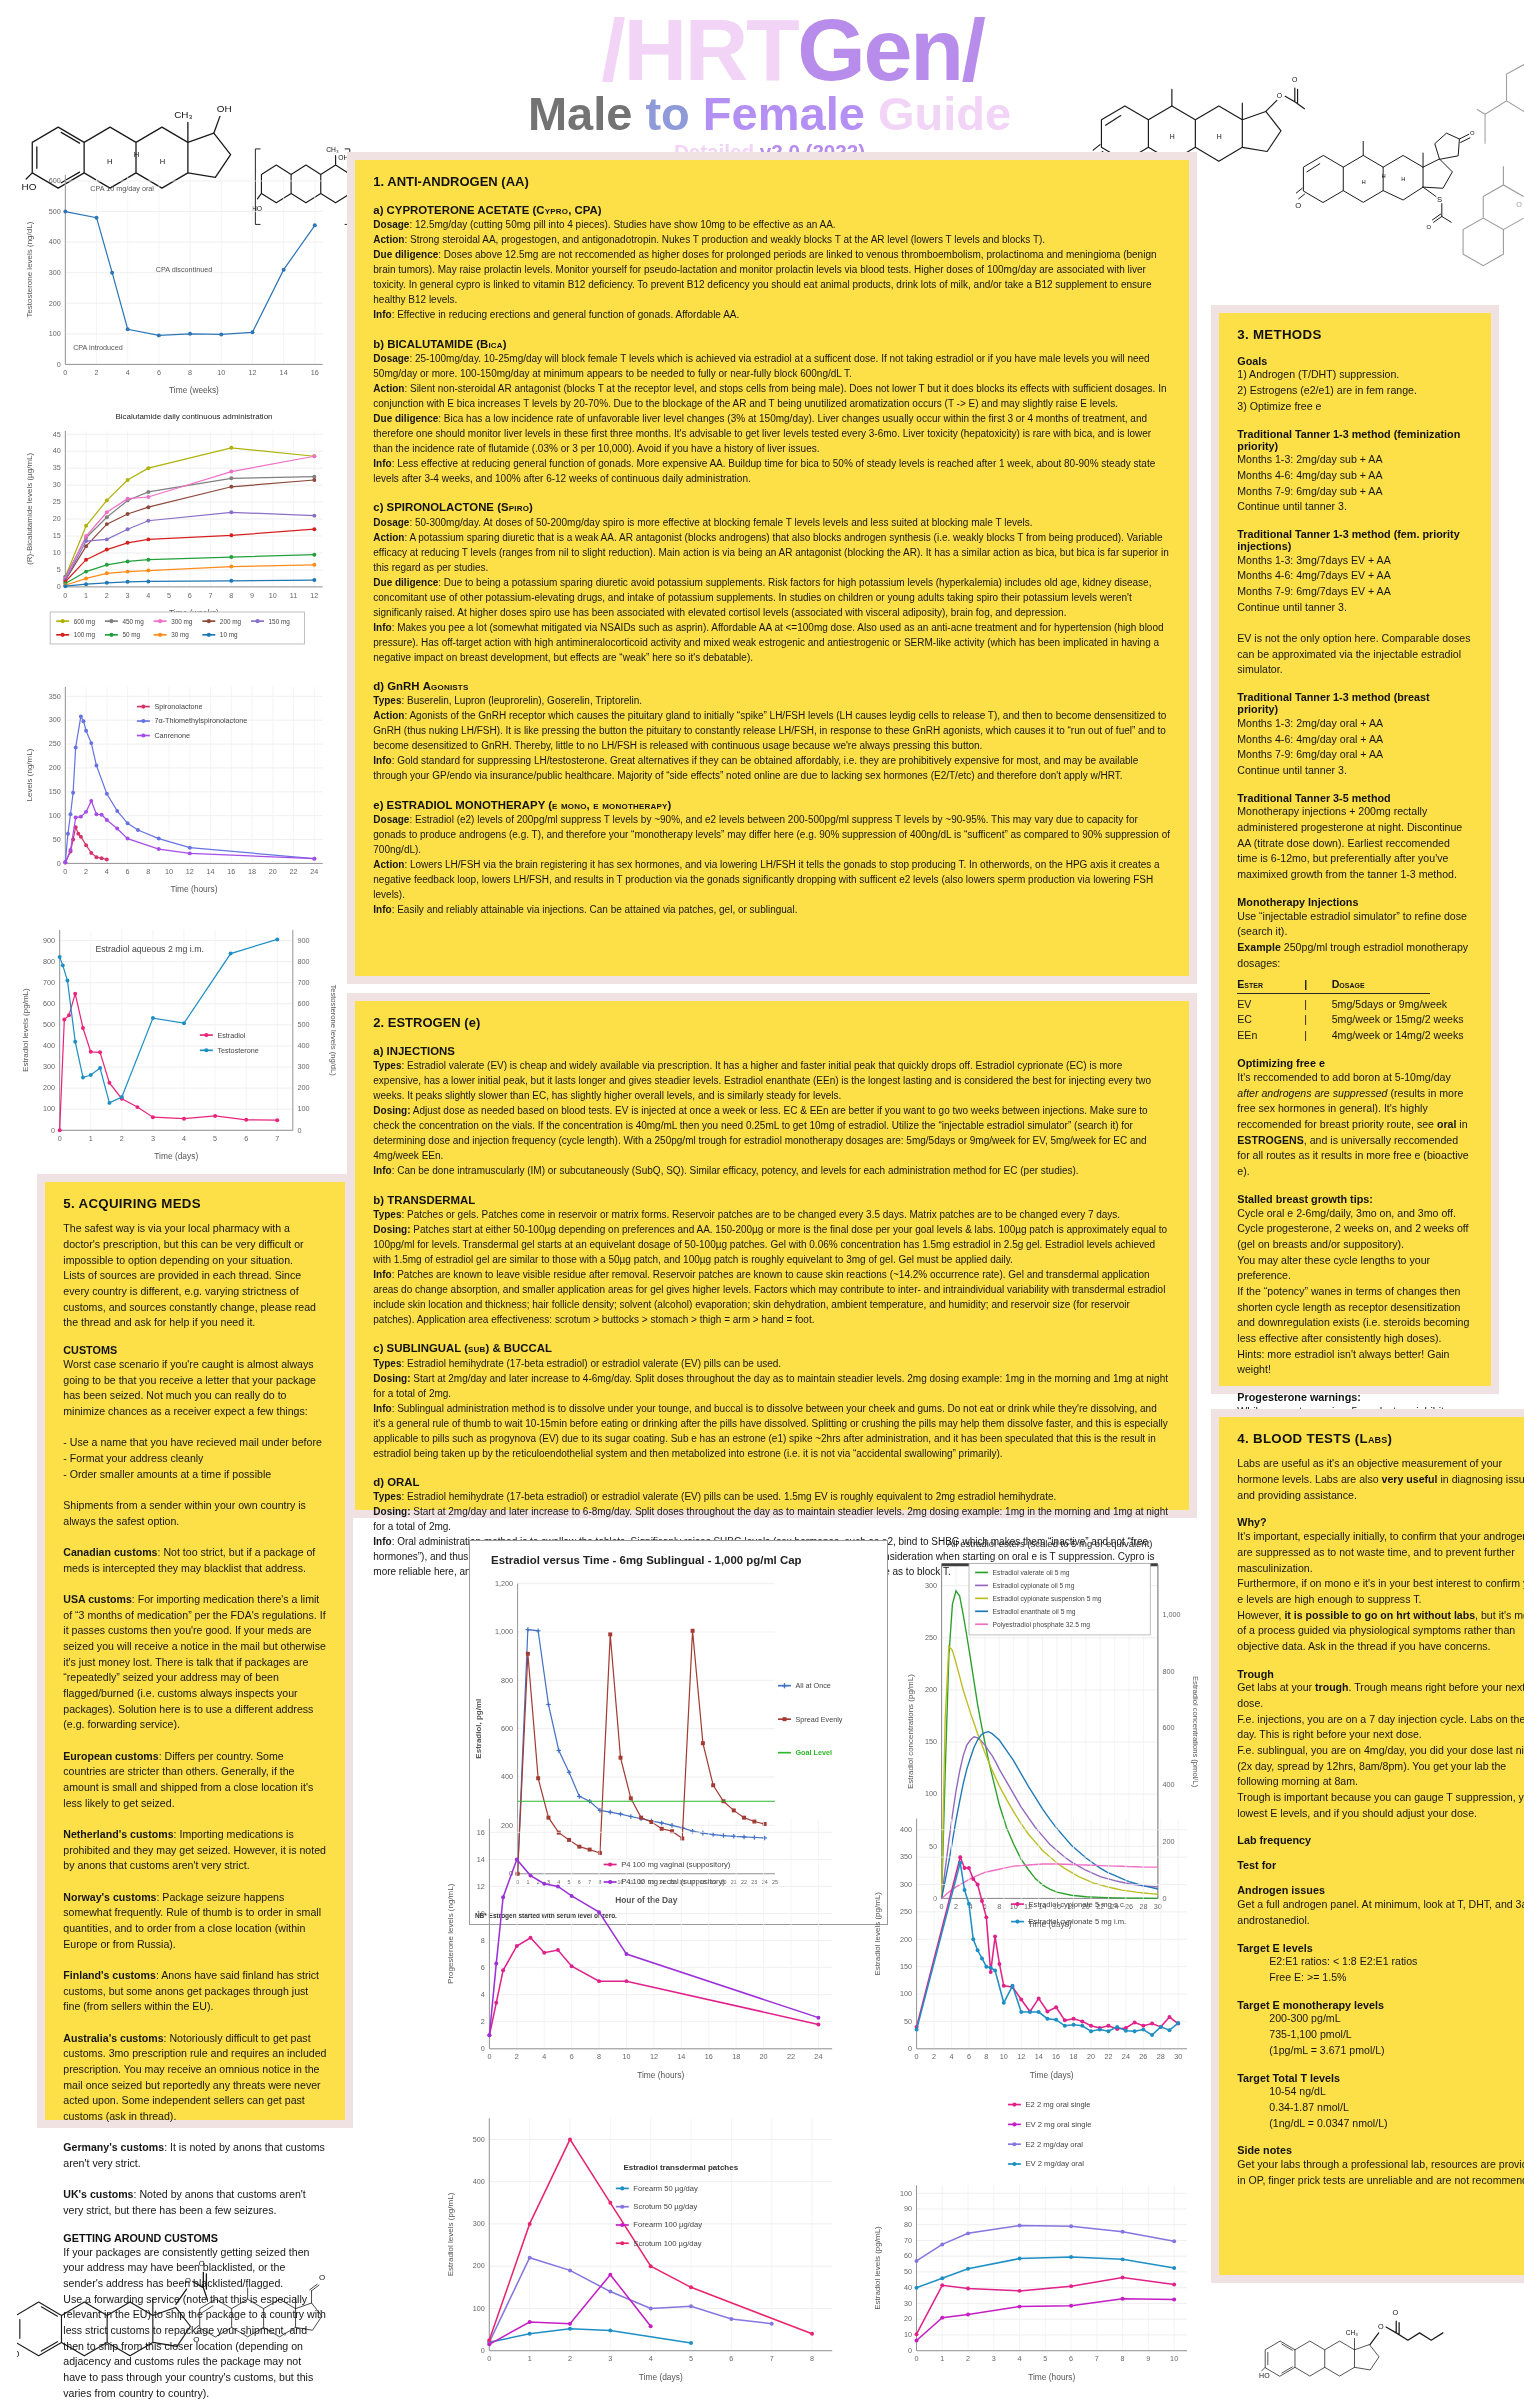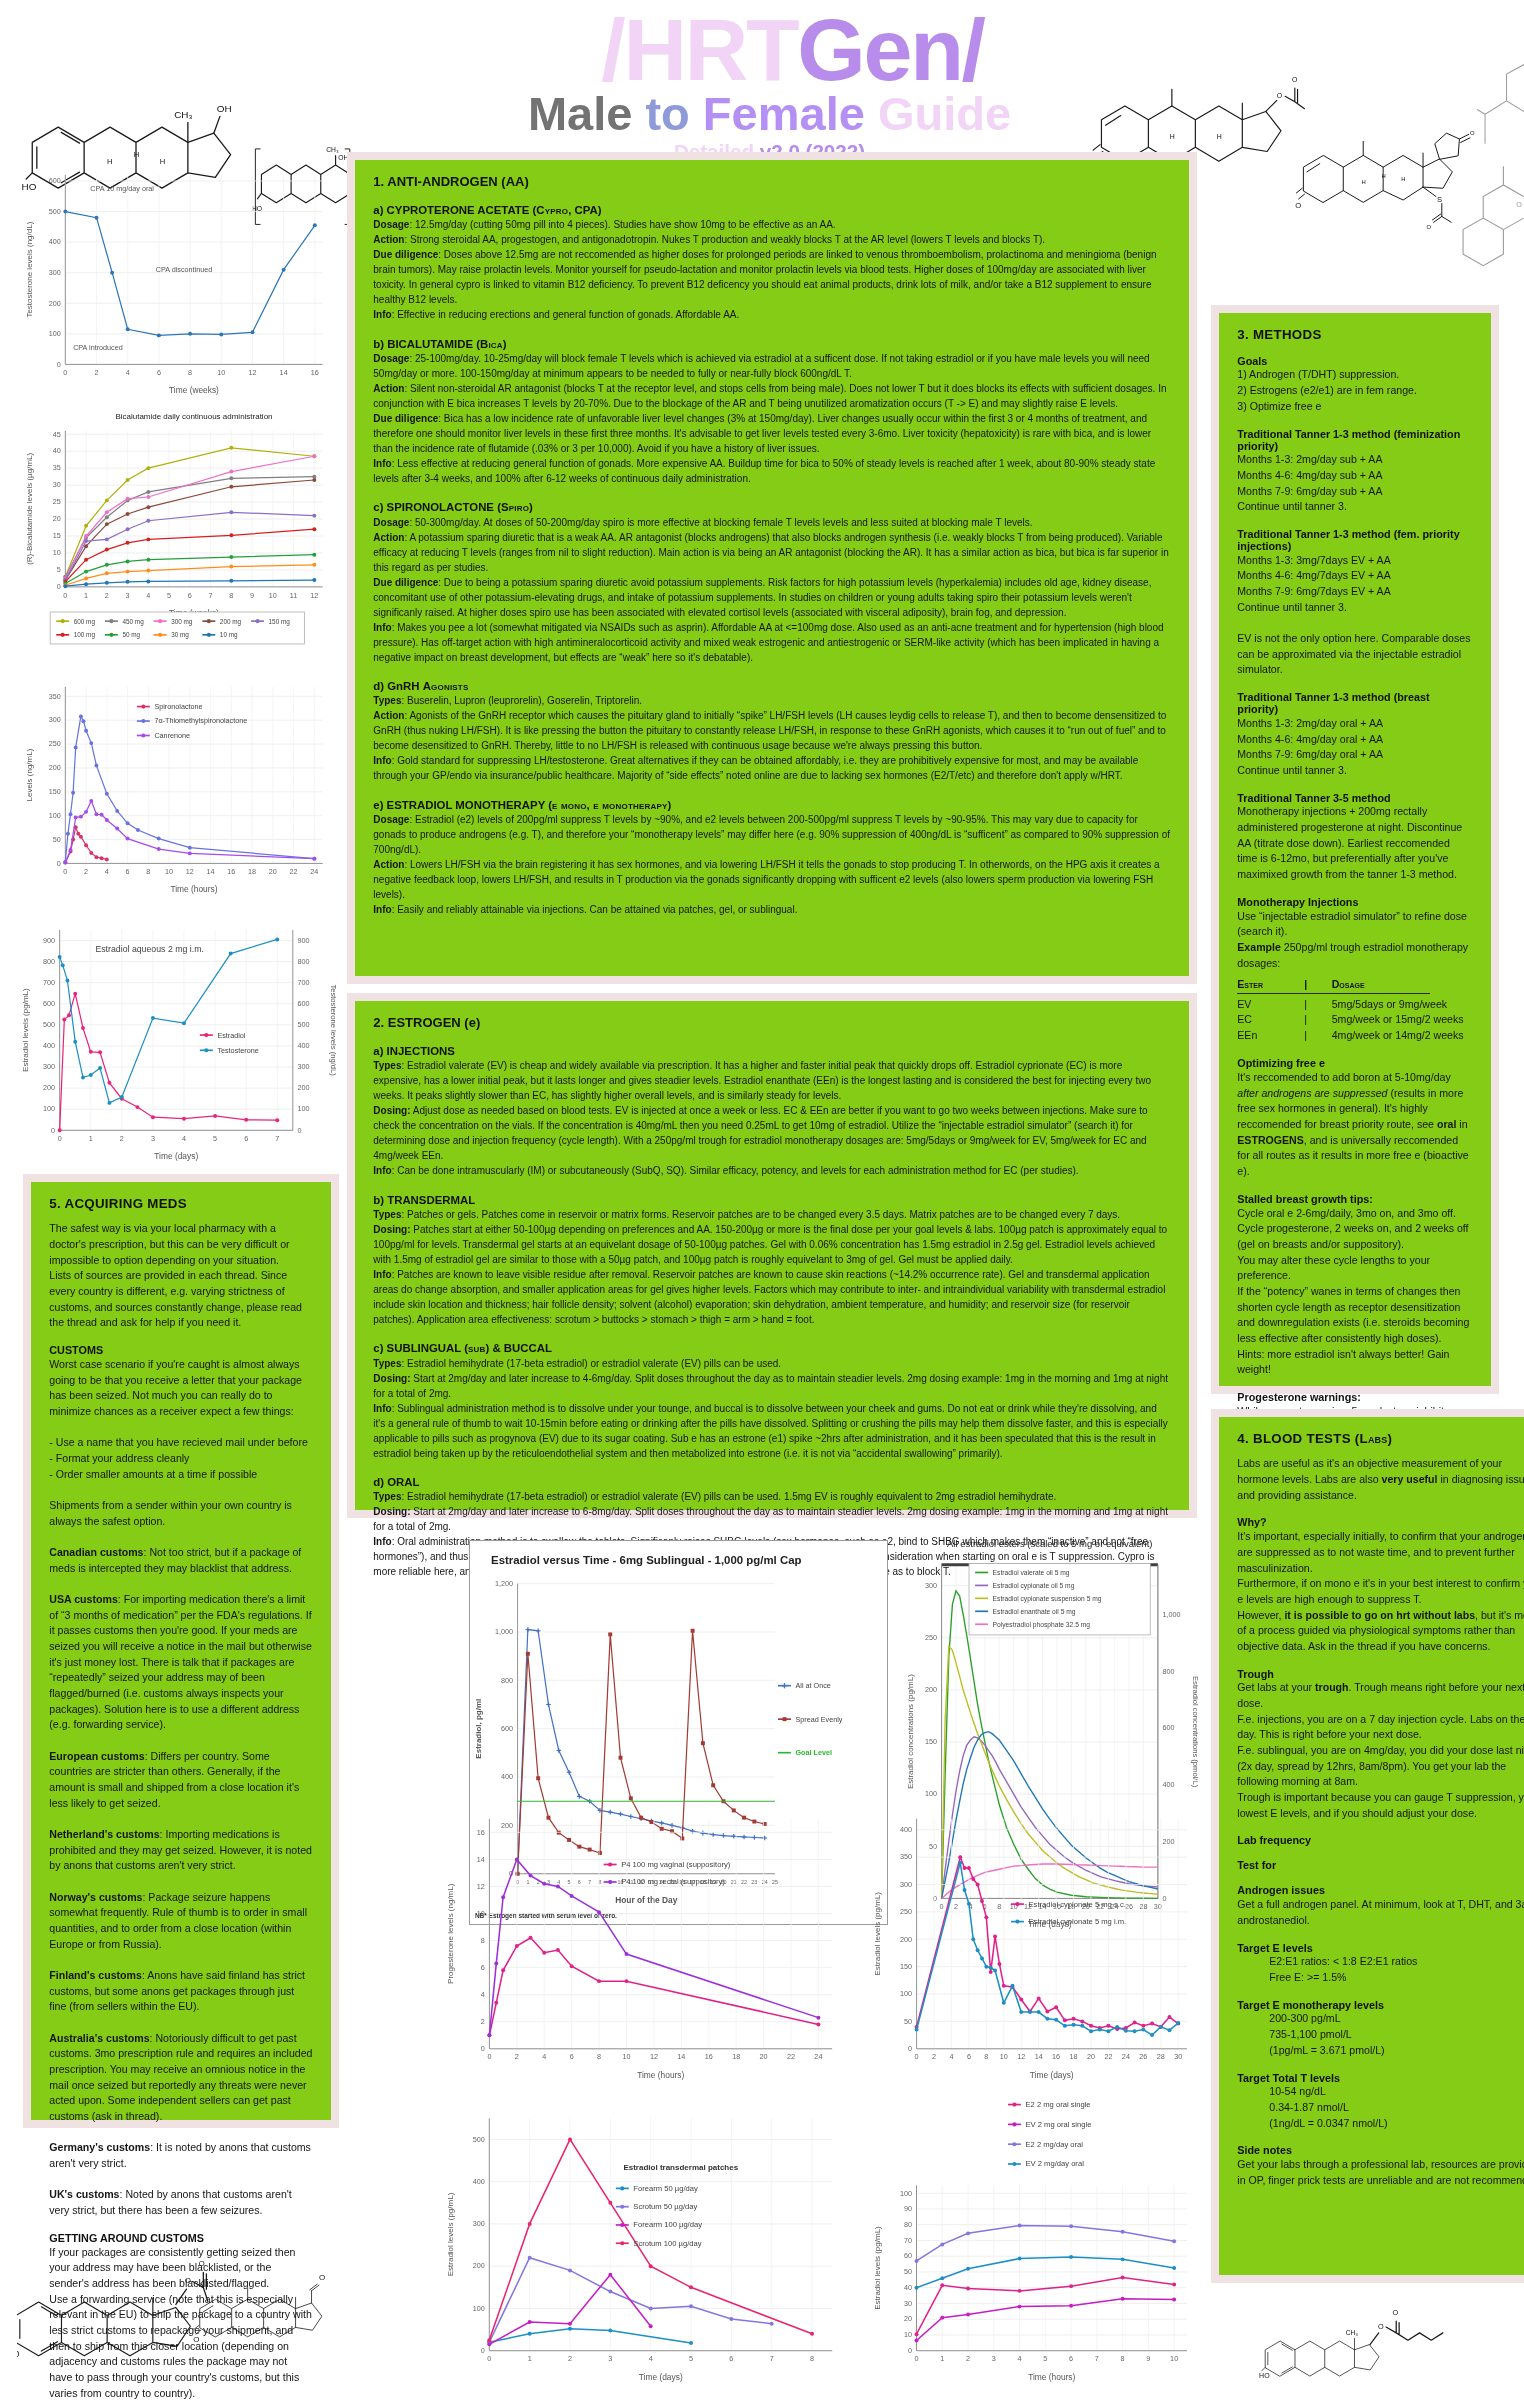--- a/index.html
+++ b/index.html
@@ -1,24 +1,24 @@
 <!DOCTYPE html>
 <html style="font-size:12.2px"><head>
 <meta charset="utf-8">
 <style>
   html,body{margin:0;padding:0;background:#ffffff;}
   #page{position:relative;width:1525px;height:2401px;background:#fff;font-family:"Liberation Sans",sans-serif;overflow:hidden;padding-left:38px;}
   
-  .box{position:absolute;background:#84cc16;border:8.4px solid #f0e2e2;box-sizing:border-box;}
+  .box{position:absolute;background:#fde047;border:8.4px solid #f0e2e2;box-sizing:border-box;}
   .inner{padding:10.7px 18.3px 13.7px 18.3px;}
   #sec1{left:347px;top:152px;width:850px;height:832px;}
   #sec2{left:347px;top:993px;width:850px;height:525px;}
   #sec3{left:1211px;top:305px;width:288px;height:1089px;}
   #sec4{left:1211px;top:1409px;width:360px;height:874px;}
-  #sec5{left:23px;top:1174px;width:316px;height:954px;}
+  #sec5{left:37px;top:1174px;width:316px;height:954px;}
   
   .bk-h1{font-size:13px;font-weight:bold;color:#111;margin:3px 0 10.7px 0;}
   .bk-h2{font-size:11.4px;font-weight:bold;color:#111;margin:15.2px 0 1.5px 0;}
   .bk-h3{font-size:10.8px;font-weight:bold;color:#111;margin:13px 0 0.8px 0;}
   .bk-p{font-size:10px;line-height:1.5;color:#151515;margin:0;}
   #sec3 .bk-p,#sec4 .bk-p,#sec5 .bk-p{font-size:10.6px;line-height:1.48;}
   #sec3 .bk-h1,#sec4 .bk-h1,#sec5 .bk-h1{font-size:13.3px;letter-spacing:0.3px;}
   .ind{padding-left:32px;}
   .sc{font-variant:small-caps;letter-spacing:0.2px;}
   .bk-table{font-size:10.6px;color:#151515;margin-top:6.1px;}

